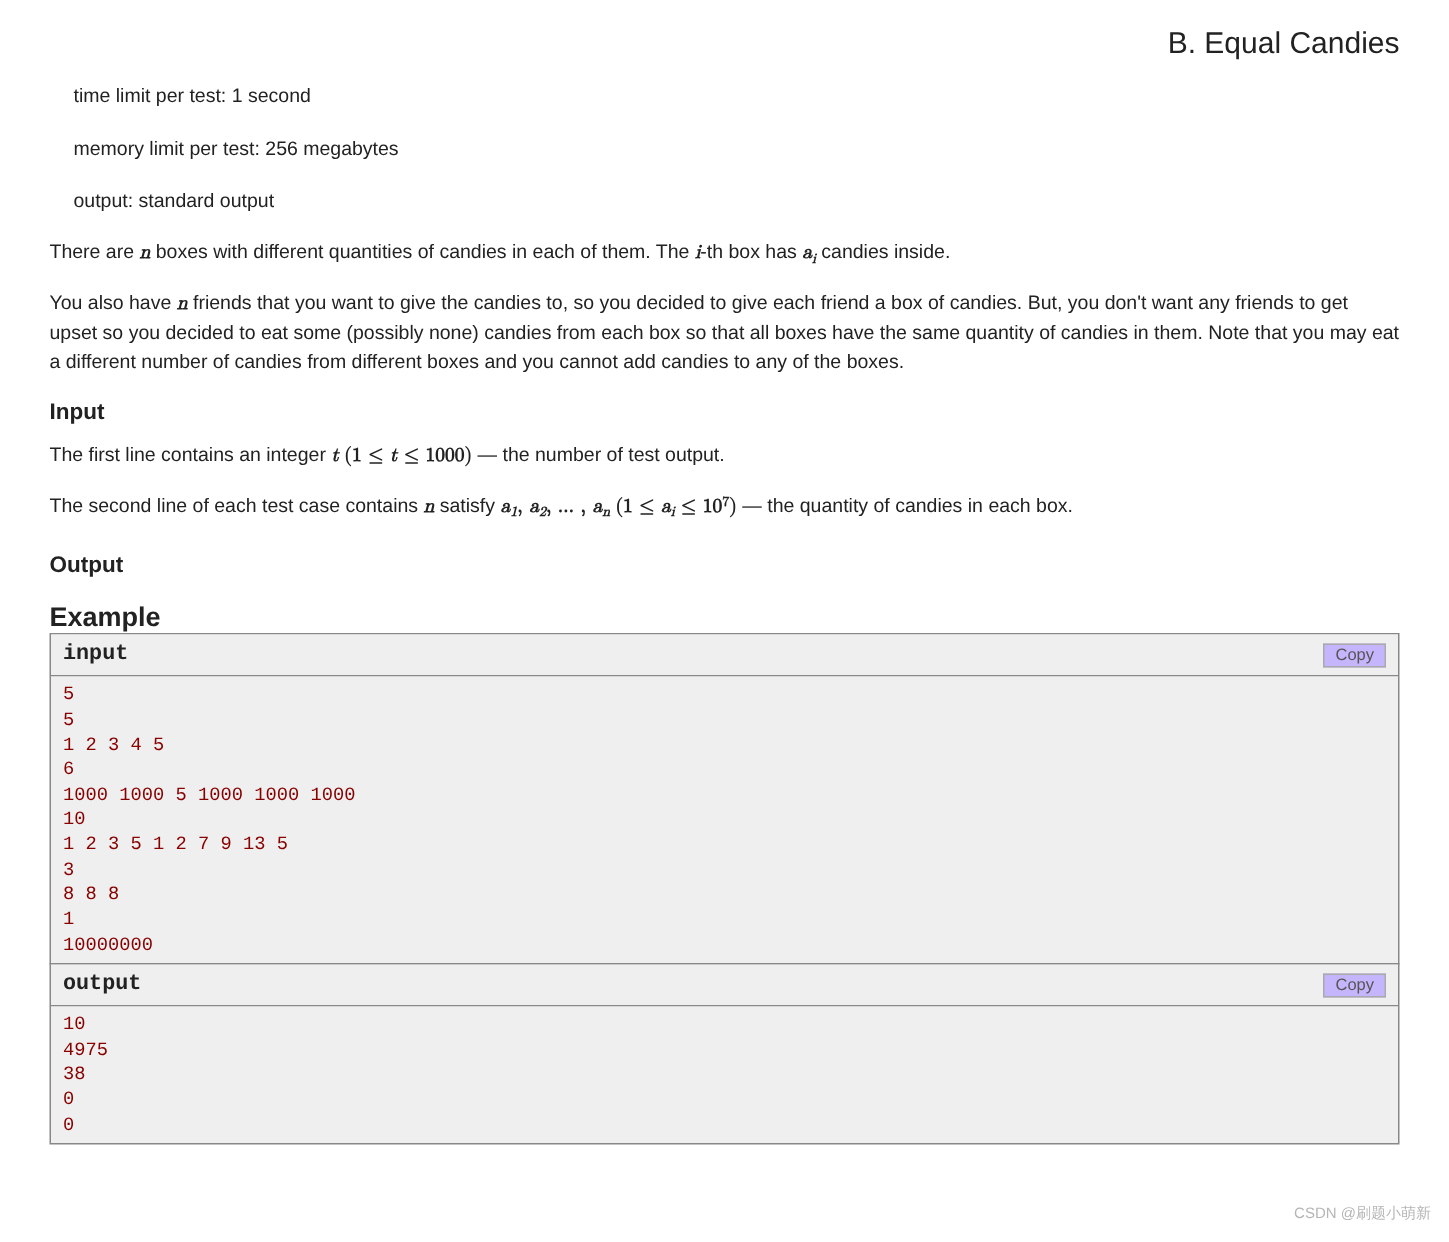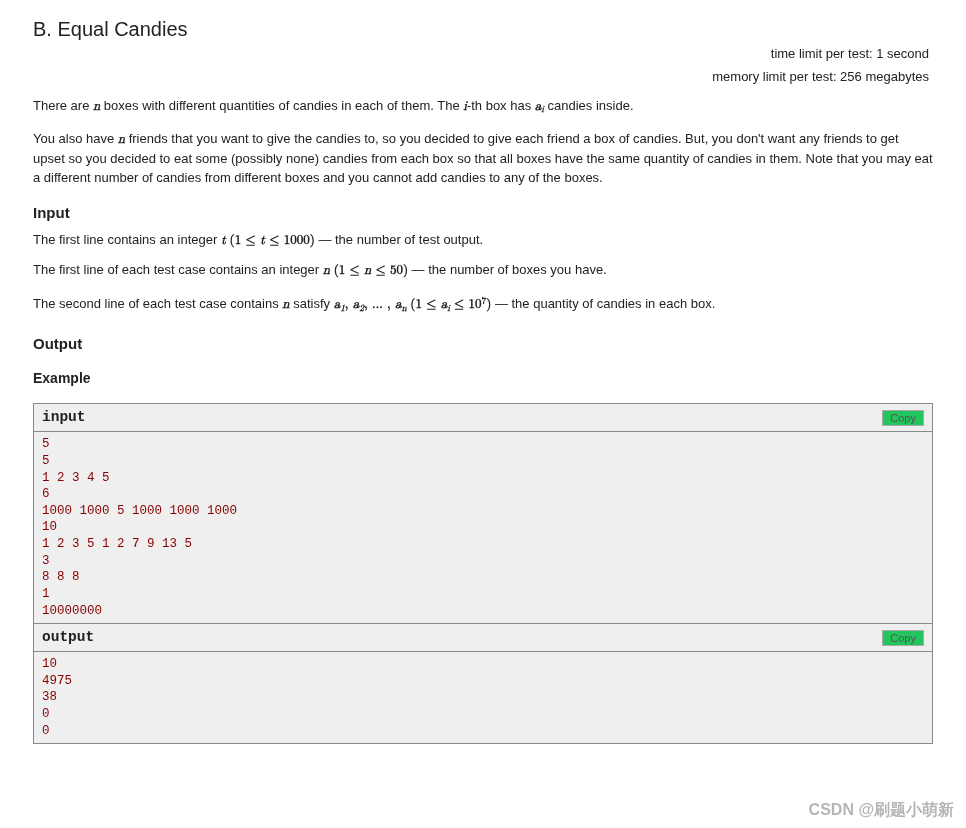--- a/index.html
+++ b/index.html
@@ -10,43 +10,43 @@
     padding: 0;
     background: #fff;
     line-height: 1.45em;
   }
   .wrapper {
     width: 900px;
     margin: 0 auto;
     padding: 10px 30px 50px 30px;
   }
   .title {
-    text-align: left;
+    text-align: right;
     font-size: 20px;
     font-weight: normal;
     margin: 10px 0 6px 0;
     color: #222;
   }
   .meta {
-    text-align: right;
+    text-align: left;
     font-size: 13px;
-    margin: 4px;
+    margin: 16px;
   }
   p { margin: 10px 0 10px 0; }
   .section-title {
     font-weight: bold;
     font-size: 15px;
     margin-top: 16px;
     margin-bottom: -1px;
   }
   .example-title {
     font-weight: bold;
-    font-size: 14px;
+    font-size: 18px;
     margin-top: 16px;
-    margin-bottom: 16px;
+    margin-bottom: 2px;
   }
   .mathit {
     font-family: 'Cambria Math', 'Latin Modern Math', serif;
     font-style: italic;
     font-weight: bold;
   }
   .mathrm {
     font-family: 'Cambria Math', 'Latin Modern Math', serif;
     font-weight: bold;
   }
@@ -80,73 +80,69 @@
   }
   .sample-label {
     font-family: Consolas, 'Lucida Console', 'Andale Mono', 'Bitstream Vera Sans Mono', 'Courier New', Courier, monospace;
     font-size: 14.5px;
     font-weight: bold;
   }
   .copy-btn {
     font-family: verdana, arial, sans-serif;
     font-size: 11px;
     border: 1px solid #aaa;
-    background: #22c55e;
+    background: #c4b5fd;
     padding: 1px 7px;
     color: #555;
     cursor: pointer;
   }
   pre.sample-content {
     margin: 0;
     background: #efefef;
     padding: 4px 8px 4px 8px;
     font-family: Consolas, 'Lucida Console', 'Andale Mono', 'Bitstream Vera Sans Mono', 'Courier New', Courier, monospace;
     font-size: 12.5px;
     color: #880000;
     line-height: 1.33em;
     white-space: pre;
   }
   .stack2 { margin-top: -1px; }
   .watermark {
     position: fixed;
     right: 12px;
     bottom: 8px;
     color: rgba(120,120,120,0.55);
-    font-size: 16px;
+    font-size: 10px;
     font-family: sans-serif;
     pointer-events: none;
-    font-weight: bold;
   }
 </style>
 </head>
 <body>
 
 <div class="wrapper">
 
   <div class="title">B. Equal Candies</div>
   <div class="meta">time limit per test: 1 second</div>
   <div class="meta">memory limit per test: 256 megabytes</div>
+  <div class="meta">output: standard output</div>
 
   <p>
     <span>There are </span><span class="mathit">n</span><span> boxes with different quantities of candies in each of them. The </span><span class="mathit">i</span><span>-th box has </span><span class="mathit">a</span><span class="sub">i</span><span> candies inside.</span>
   </p>
 
   <p>
     <span>You also have </span><span class="mathit">n</span><span> friends that you want to give the candies to, so you decided to give each friend a box of candies. But, you don't want any friends to get upset so you decided to eat some (possibly none) candies from each box so that all boxes have the same quantity of candies in them. Note that you may eat a different number of candies from different boxes and you cannot add candies to any of the boxes.</span>
   </p>
 
 
   <div class="section-title">Input</div>
   <p>
     <span>The first line contains an integer </span><span class="mathit">t</span>
     <span class="mathrm">(<span class="mathrm">1</span> ≤ <span class="mathit">t</span> ≤ <span class="mathrm">1000</span>)</span><span> — the number of test output.</span>
-  </p>
-  <p>
-    <span>The first line of each test case contains an integer </span><span class="mathit">n</span>
-    <span class="mathrm">(<span class="mathrm">1</span> ≤ <span class="mathit">n</span> ≤ <span class="mathrm">50</span>)</span><span> — the number of boxes you have.</span>
   </p>
   <p>
     <span>The second line of each test case contains </span><span class="mathit">n</span><span> satisfy </span><span class="mathrm"><span class="mathit">a</span><span class="sub">1</span>, <span class="mathit">a</span><span class="sub">2</span>, … , <span class="mathit">a</span><span class="sub mathit">n</span></span>
     <span class="mathrm">(<span class="mathrm">1</span> ≤ <span class="mathit">a</span><span class="sub mathit">i</span> ≤ <span class="mathrm">10</span><span class="sup">7</span>)</span><span> — the quantity of candies in each box.</span>
   </p>
 
   <div class="section-title">Output</div>
 
   <div class="example-title">Example</div>
 

